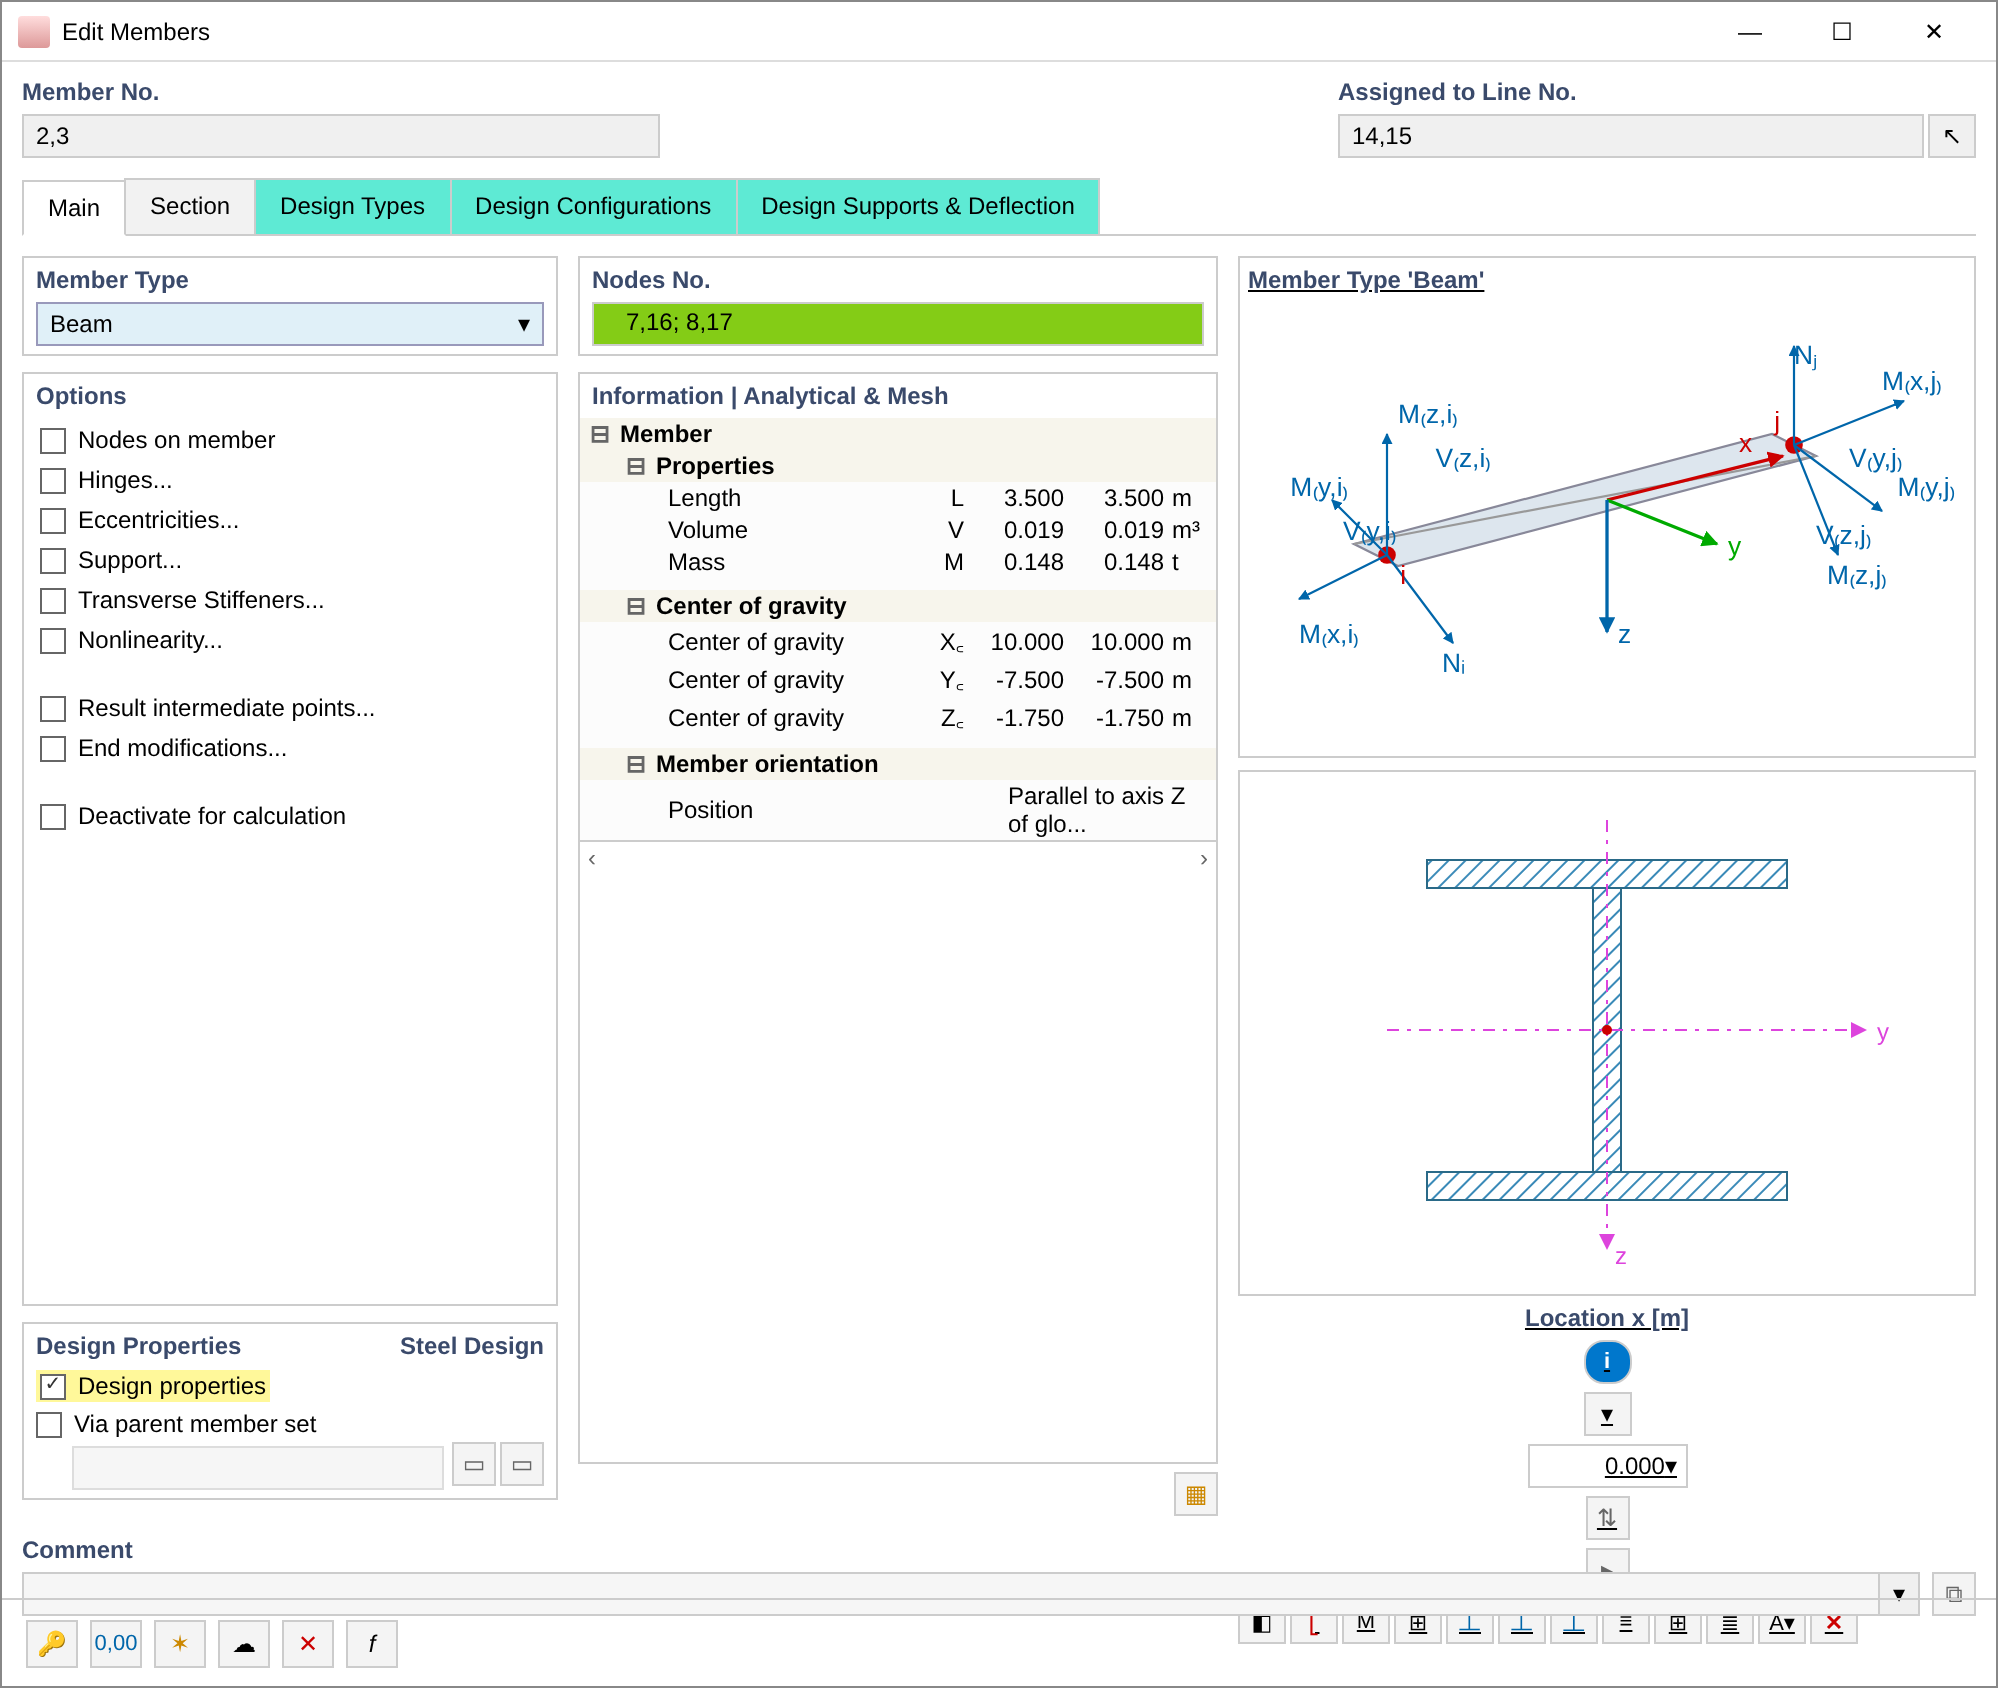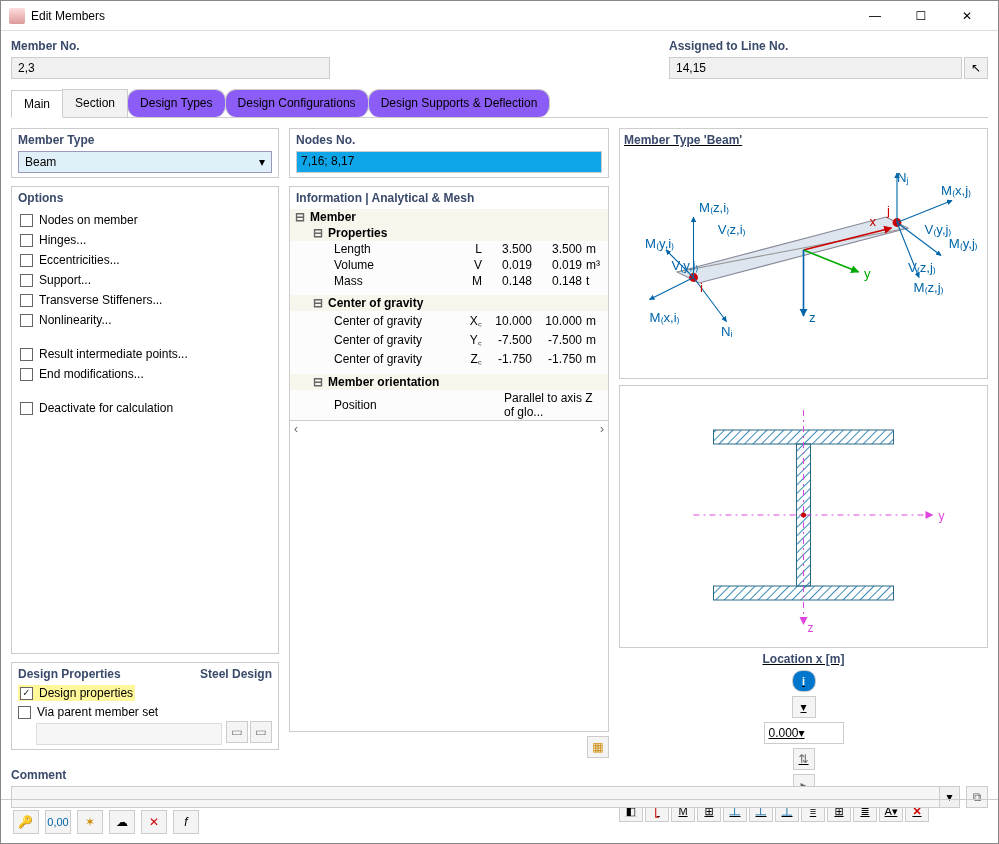--- a/index.html
+++ b/index.html
@@ -18,21 +18,21 @@
 .field-label { color:#3a4a6b; font-weight:600; margin-bottom:4px; }
 .text-input { width:100%; height:22px; background:#f0f0f0; border:1px solid #ccc; padding:2px 6px; }
 .assigned-row { display:flex; }
 .assigned-row .text-input { flex:1; }
 .pick-btn { width:24px; height:22px; border:1px solid #ccc; background:#f0f0f0; margin-left:2px; cursor:pointer; display:flex; align-items:center; justify-content:center; }
 
 
 .tabs { display:flex; border-bottom:1px solid #ccc; margin: 6px 10px 0 10px; }
 .tab { padding:6px 12px; border:1px solid #ccc; border-bottom:none; background:#f2f2f2; margin-right:-1px; cursor:pointer; }
 .tab.active { background:#fff; border-bottom:1px solid #fff; position:relative; top:1px; }
-.tab.hl { background: #8b5cf6; border-radius: 11px; }
+.tab.hl { background: #5eead4; }
 
 
 .content { display:flex; gap:10px; padding: 10px; height: 650px; }
 .left-col { width: 268px; display:flex; flex-direction:column; }
 .mid-col { width: 320px; display:flex; flex-direction:column; }
 .right-col { flex:1; display:flex; flex-direction:column;text-decoration:underline; }
 
 .group { border:1px solid #ccc; margin-bottom:8px; padding:4px 6px; }
 .group-title { color:#3a4a6b; font-weight:600; margin-bottom:4px; }
 
@@ -45,21 +45,21 @@
 .hl-chk { background:#fff89a; padding:1px 2px; display:inline-flex; }
 
 .design-prop-header { display:flex; justify-content:space-between; }
 .design-prop-header .right { color:#3a4a6b; font-weight:600; }
 
 .parent-input { width:240px; height:22px; background:#f6f6f6; border:1px solid #ddd; margin-top:4px; margin-left:18px; }
 .parent-btns { display:inline-flex; gap:2px; margin-left:4px; }
 .mini-btn { width:22px; height:22px; border:1px solid #ccc; background:#f4f4f4; cursor:pointer; display:flex; align-items:center; justify-content:center; color:#666; }
 
 
-.nodes-val { background:#0ea5e9; border:1px solid #ccc; height:22px; padding:2px 4px; }
+.nodes-val { background:#84cc16; border:1px solid #ccc; height:22px; padding:2px 16px; }
 .tree { border:1px solid #ccc; flex:1; overflow:hidden; }
 .tree-head { color:#3a4a6b; font-weight:600; padding:4px 6px; background:#fff; }
 .tree-body { background:#fcfcfc; font-size:11px; }
 .tree-row { display:flex; align-items:center; padding:1px 4px; }
 .tree-row .sym { width:12px; text-align:center; color:#666; cursor:pointer; }
 .tree-row .ind0 { margin-left:0;} .tree-row .ind1{margin-left:18px;} .tree-row .ind2{margin-left:36px;}
 .tree-row .label { flex:1; padding-left:4px; }
 .tree-row .c1 { width:26px; text-align:right; }
 .tree-row .c2 { width:50px; text-align:right; }
 .tree-row .c3 { width:50px; text-align:right; }
@@ -71,21 +71,21 @@
 
 
 .preview { border:1px solid #ccc; flex:1; padding:4px; position:relative; }
 .preview .caption { color:#3a4a6b; font-weight:600; margin-bottom:4px; }
 .beam-diag { width:100%; height:220px; position:relative; }
 .section-box { border:1px solid #ccc; padding:4px; margin-top:6px; }
 .section-svg { width:100%; height:250px; }
 
 .loc-row { display:flex; align-items:center; gap:4px; margin-top:4px;flex-direction:column; }
 .loc-label { color:#3a4a6b; font-weight:600; flex:1; }
-.spin { width:80px; height:22px; border:1px solid #ccc; background:#fff; display:flex; align-items:center; padding:0 4px; justify-content:flex-start; }
+.spin { width:80px; height:22px; border:1px solid #ccc; background:#fff; display:flex; align-items:center; padding:0 4px; justify-content:flex-end; }
 
 .toolbar { display:flex; gap:2px; margin-top:4px; flex-wrap:wrap; }
 .tb-btn { width:24px; height:22px; border:1px solid #ccc; background:#f4f4f4; cursor:pointer; display:flex; align-items:center; justify-content:center; font-size:11px; }
 .tb-btn.info { background:#07c; color:#fff; border-radius:10px; font-weight:bold; }
 
 
 .comment-row { display:flex; gap:6px; padding:0 10px 6px 10px; align-items:flex-end; }
 .comment-group { flex:1; }
 .comment-input { display:flex; }
 .comment-input input { flex:1; height:22px; background:#f6f6f6; border:1px solid #ccc; padding:2px 6px; }

